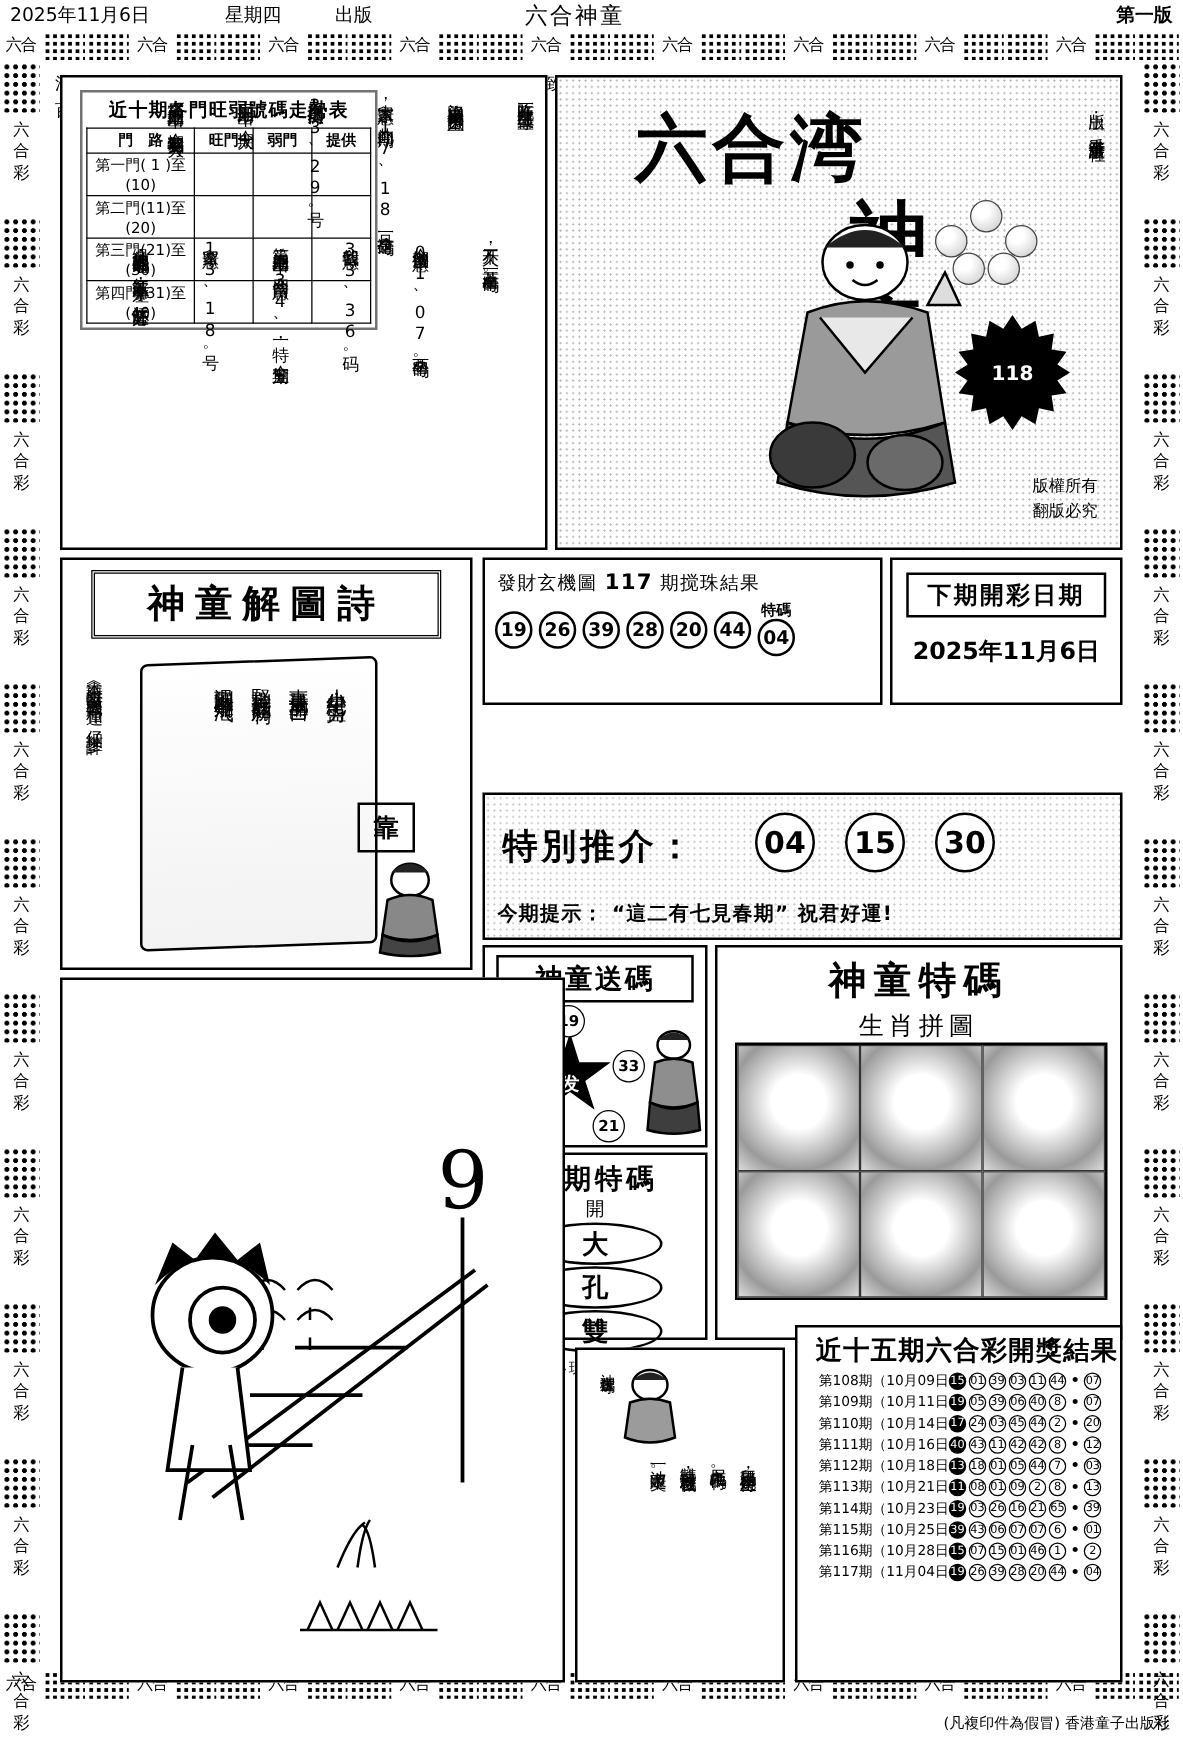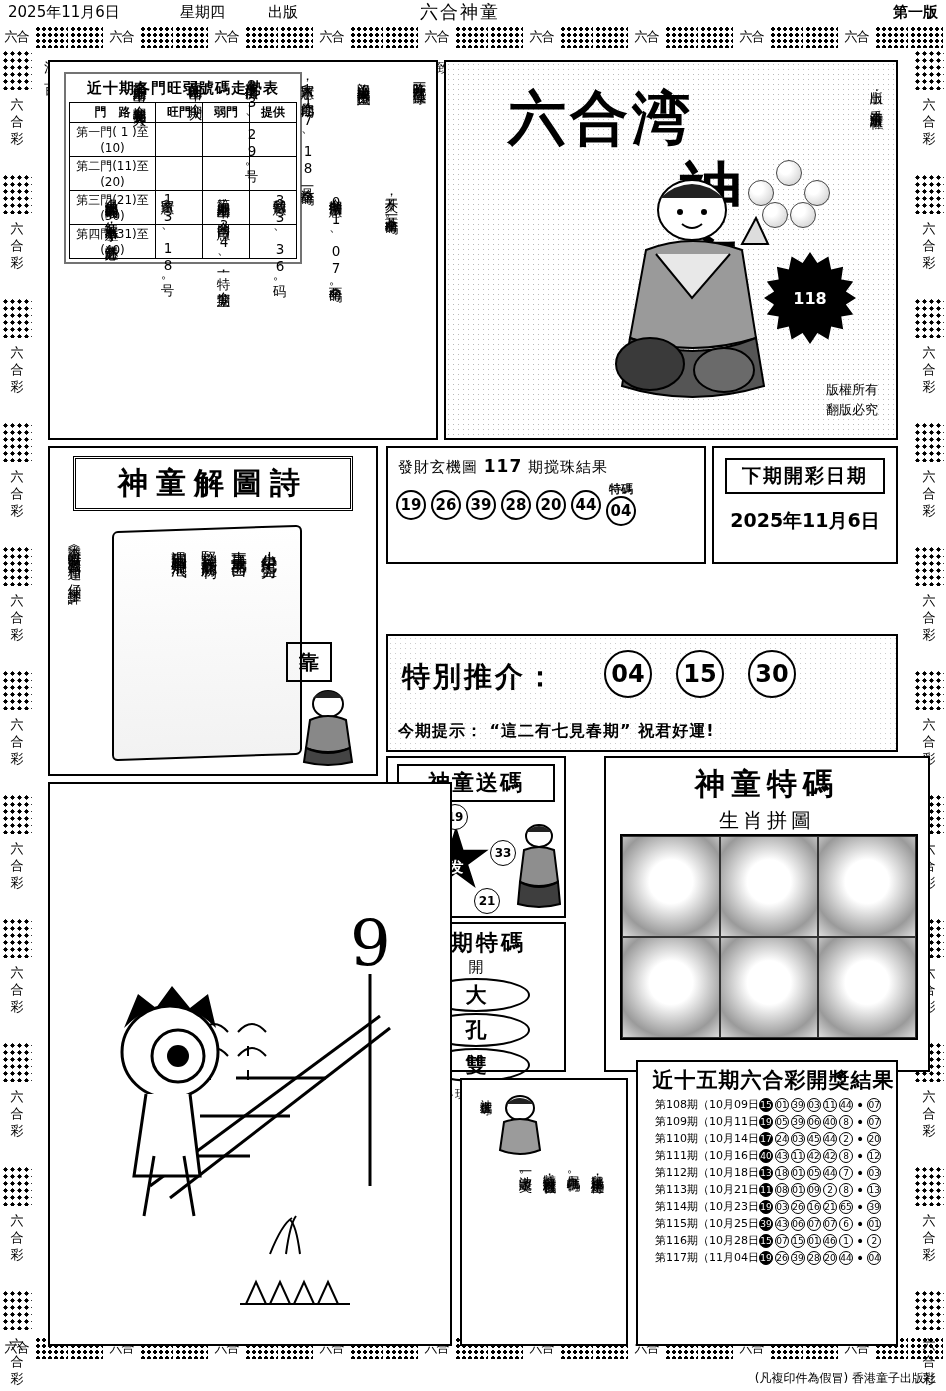--- a/index.html
+++ b/index.html
@@ -125,21 +125,21 @@
   .star-area { position:absolute; left:6px; top:46px; width:130px; height:112px; }
   .starshape { position:absolute; left:28px; top:22px; width:68px; height:68px; background:#000;
                clip-path:polygon(50% 0%,61% 35%,98% 35%,68% 57%,79% 91%,50% 70%,21% 91%,32% 57%,2% 35%,39% 35%);
                color:#fff; display:flex; align-items:center; justify-content:center;
                font-size:15px; font-weight:bold; padding-top:14px; }
   .sball { position:absolute; width:26px; height:26px; border:1.5px solid #000; border-radius:50%;
            background:#fff; display:flex; align-items:center; justify-content:center;
            font-size:12px; font-weight:bold; }
 
   
-  #panel-tema { left:532px; top:700px; width:326px; height:316px;margin-left:32px; }
+  #panel-tema { left:532px; top:700px; width:326px; height:316px; }
   .tema-title { margin:6px auto 0; width:300px; text-align:center;
                 font-size:30px; font-weight:bold; letter-spacing:6px;
                 font-family:"DejaVu Serif","Liberation Serif",serif; }
   .tema-sub { text-align:center; font-size:20px; letter-spacing:4px; margin-top:2px;
               font-family:"DejaVu Serif","Liberation Serif",serif; }
   .tema-grid { position:absolute; left:14px; top:76px; width:298px; height:206px;
                border:2px solid #000; display:grid; grid-template-columns:1fr 1fr 1fr;
                grid-template-rows:1fr 1fr; background:#fff; }
   .tema-cell { border:1px solid #333; position:relative; overflow:hidden;
                background:radial-gradient(circle at 50% 45%, #fff 30%, #9a9a9a 75%, #dcdcdc 100%); }

